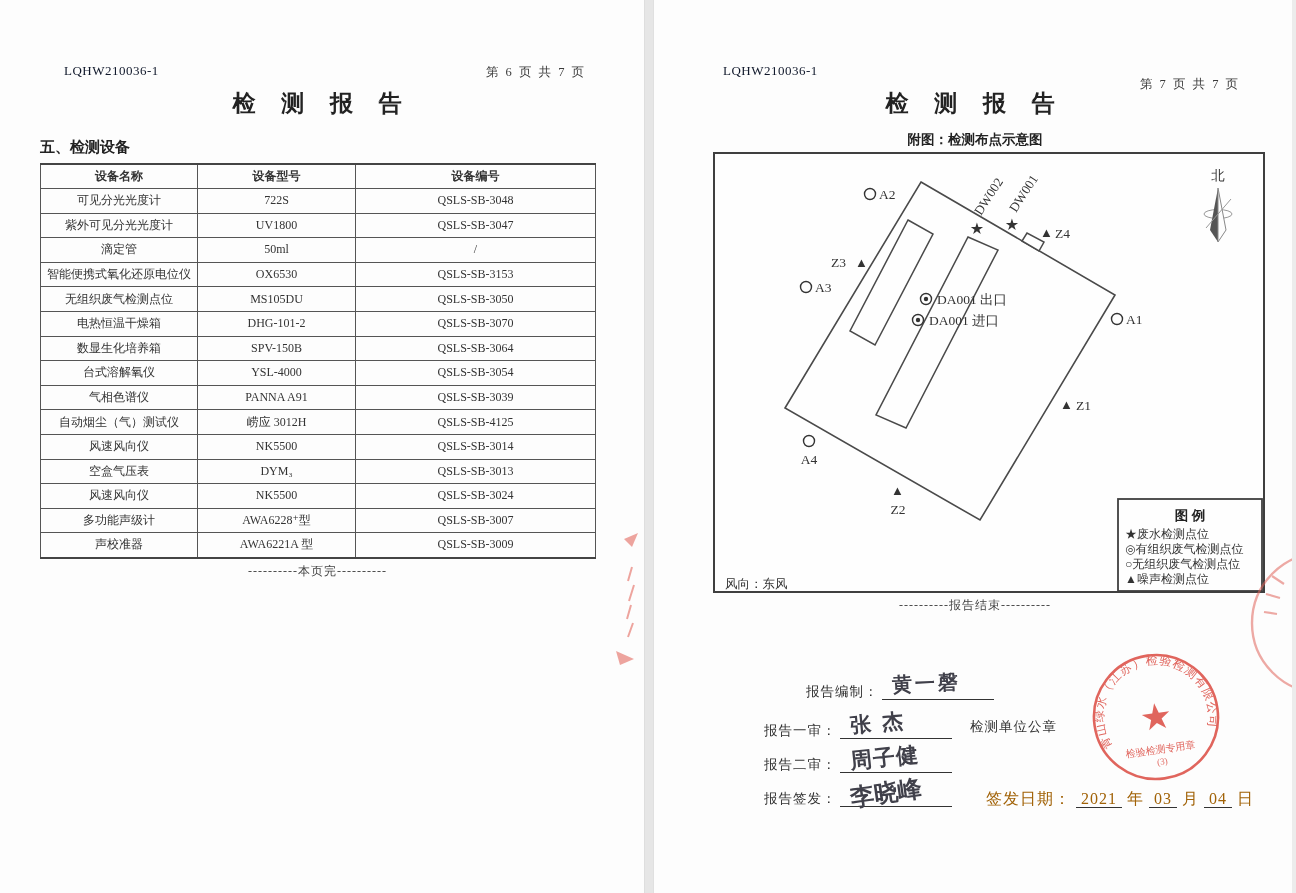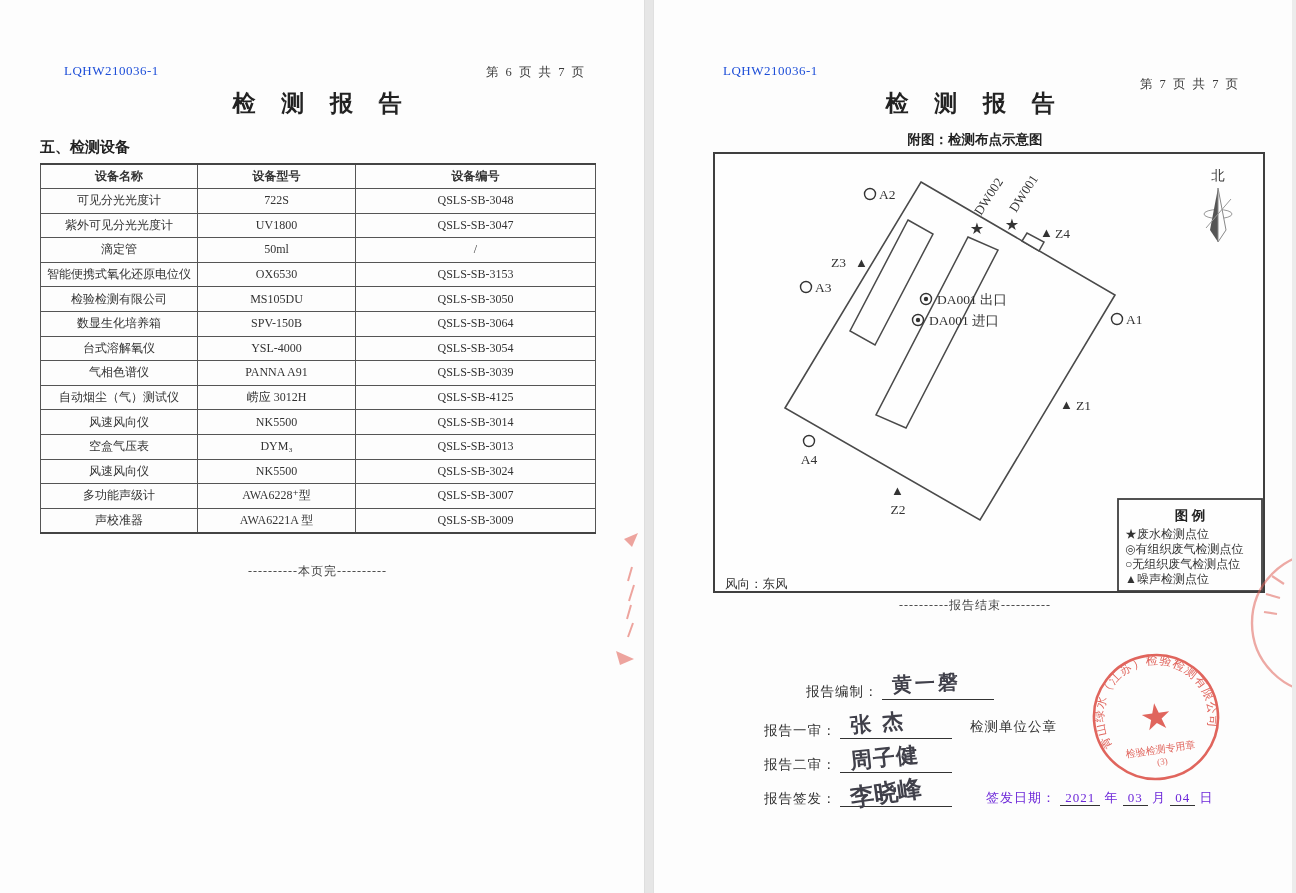--- a/index.html
+++ b/index.html
@@ -8,21 +8,21 @@
     font-family:"Liberation Serif","DejaVu Serif",serif;
     color:#2e2e2e; background:#f2f2f2; position:relative; overflow:hidden;
   }
   .page { position:absolute; top:0; height:893px; background:#fdfdfd; overflow:hidden; }
   .page-left  { left:0;  width:645px; border-right:1px solid #dedede; }
   .page-gap   { position:absolute; left:645px; top:0; width:9px; height:893px;
                 background:#e6e6e6; border-right:1px solid #e0e0e0; }
   .page-right { left:654px; width:642px; }
   .edge-right { position:absolute; right:0; top:0; width:4px; height:893px; background:#ececec; }
 
-  .report-no { position:absolute; font-size:13px; letter-spacing:.5px; color:#1d4ed8; }
+  .report-no { position:absolute; font-size:13px; letter-spacing:.5px; color:#0f172a; }
   .page-info { position:absolute; font-size:12.5px; letter-spacing:2px; color:#3a3a3a; }
   .doc-title { position:absolute; width:100%; text-align:center; font-size:23px;
                font-weight:bold; letter-spacing:10px; color:#222; }
   .sub-title { position:absolute; width:100%; text-align:center; font-size:13.5px;
                font-weight:bold; color:#222; }
   .section-title { position:absolute; font-size:15px; font-weight:bold; color:#222; }
 
   table.equip { position:absolute; left:40px; top:163px; width:555px;
                 border-collapse:collapse; table-layout:fixed; }
   table.equip th, table.equip td {
@@ -39,22 +39,22 @@
 
   .sig-row { position:absolute; left:110px; height:30px; }
   .sig-label { font-size:13.5px; letter-spacing:1px; color:#333; }
   .sig-line { position:absolute; left:76px; top:17px; width:112px;
               border-bottom:1.2px solid #333; }
   .sig-name { position:absolute; left:86px; top:-12px; font-size:20px; color:#40404a;
               font-weight:bold; transform:rotate(-4deg); letter-spacing:3px;
               white-space:nowrap; }
   .seal-caption { position:absolute; left:316px; top:718px; font-size:13.5px;
                   letter-spacing:1px; color:#333; }
-  .date-row { position:absolute; left:332px; top:789px; font-size:13px;
-              letter-spacing:1px; color:#6d28d9; }
+  .date-row { position:absolute; left:332px; top:789px; font-size:16px;
+              letter-spacing:1px; color:#a16207; }
   .date-val { border-bottom:1.2px solid #333; padding:0 5px; letter-spacing:1px; }
 
   .seal-svg { position:absolute; left:422px; top:637px; opacity:.88; }
   .edge-seal-svg { position:absolute; left:570px; top:538px; opacity:.55; }
   .left-marks-svg { position:absolute; left:608px; top:533px; opacity:.6; }
 
   svg text { font-family:"Liberation Serif","DejaVu Serif",serif; }
 </style>
 </head>
 <body>
@@ -88,23 +88,28 @@
           <td>滴定管</td>
           <td>50ml</td>
           <td>/</td>
         </tr>
         <tr>
           <td>智能便携式氧化还原电位仪</td>
           <td>OX6530</td>
           <td>QSLS-SB-3153</td>
         </tr>
         <tr>
-          <td>检验检测有限公司</td>
+          <td>无组织废气检测点位</td>
           <td>MS105DU</td>
           <td>QSLS-SB-3050</td>
+        </tr>
+        <tr>
+          <td>电热恒温干燥箱</td>
+          <td>DHG-101-2</td>
+          <td>QSLS-SB-3070</td>
         </tr>
         <tr>
           <td>数显生化培养箱</td>
           <td>SPV-150B</td>
           <td>QSLS-SB-3064</td>
         </tr>
         <tr>
           <td>台式溶解氧仪</td>
           <td>YSL-4000</td>
           <td>QSLS-SB-3054</td>

